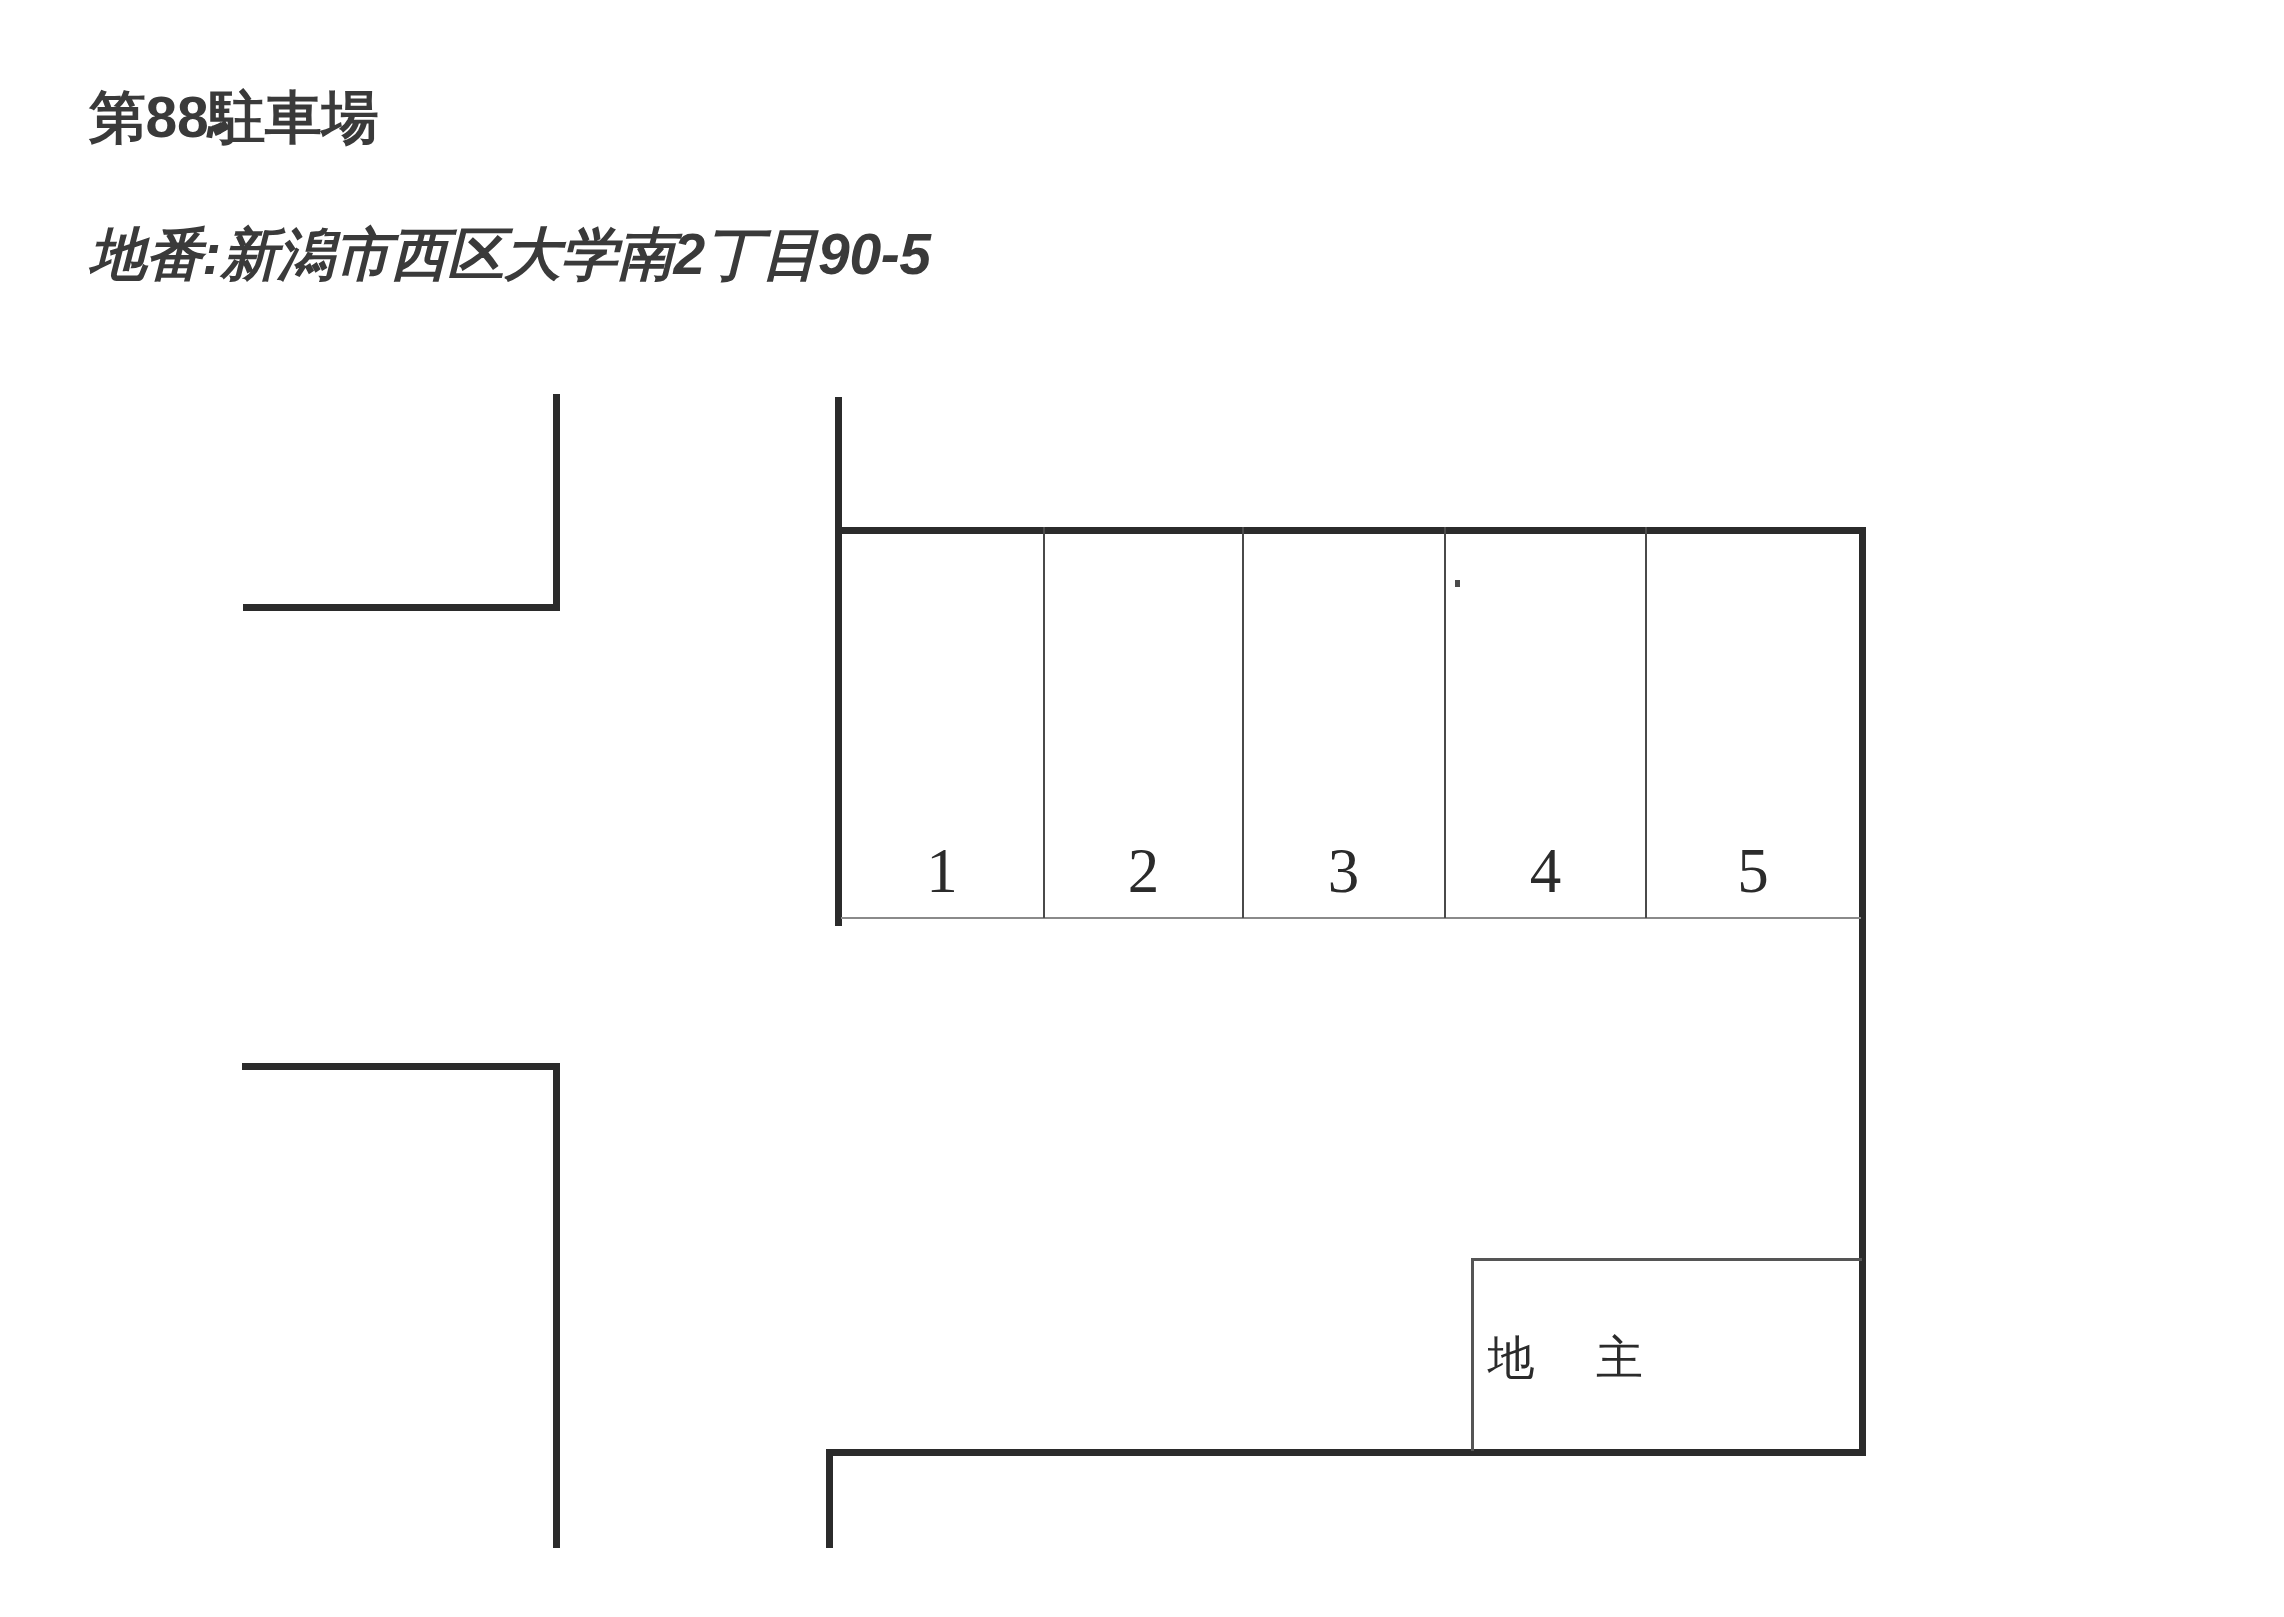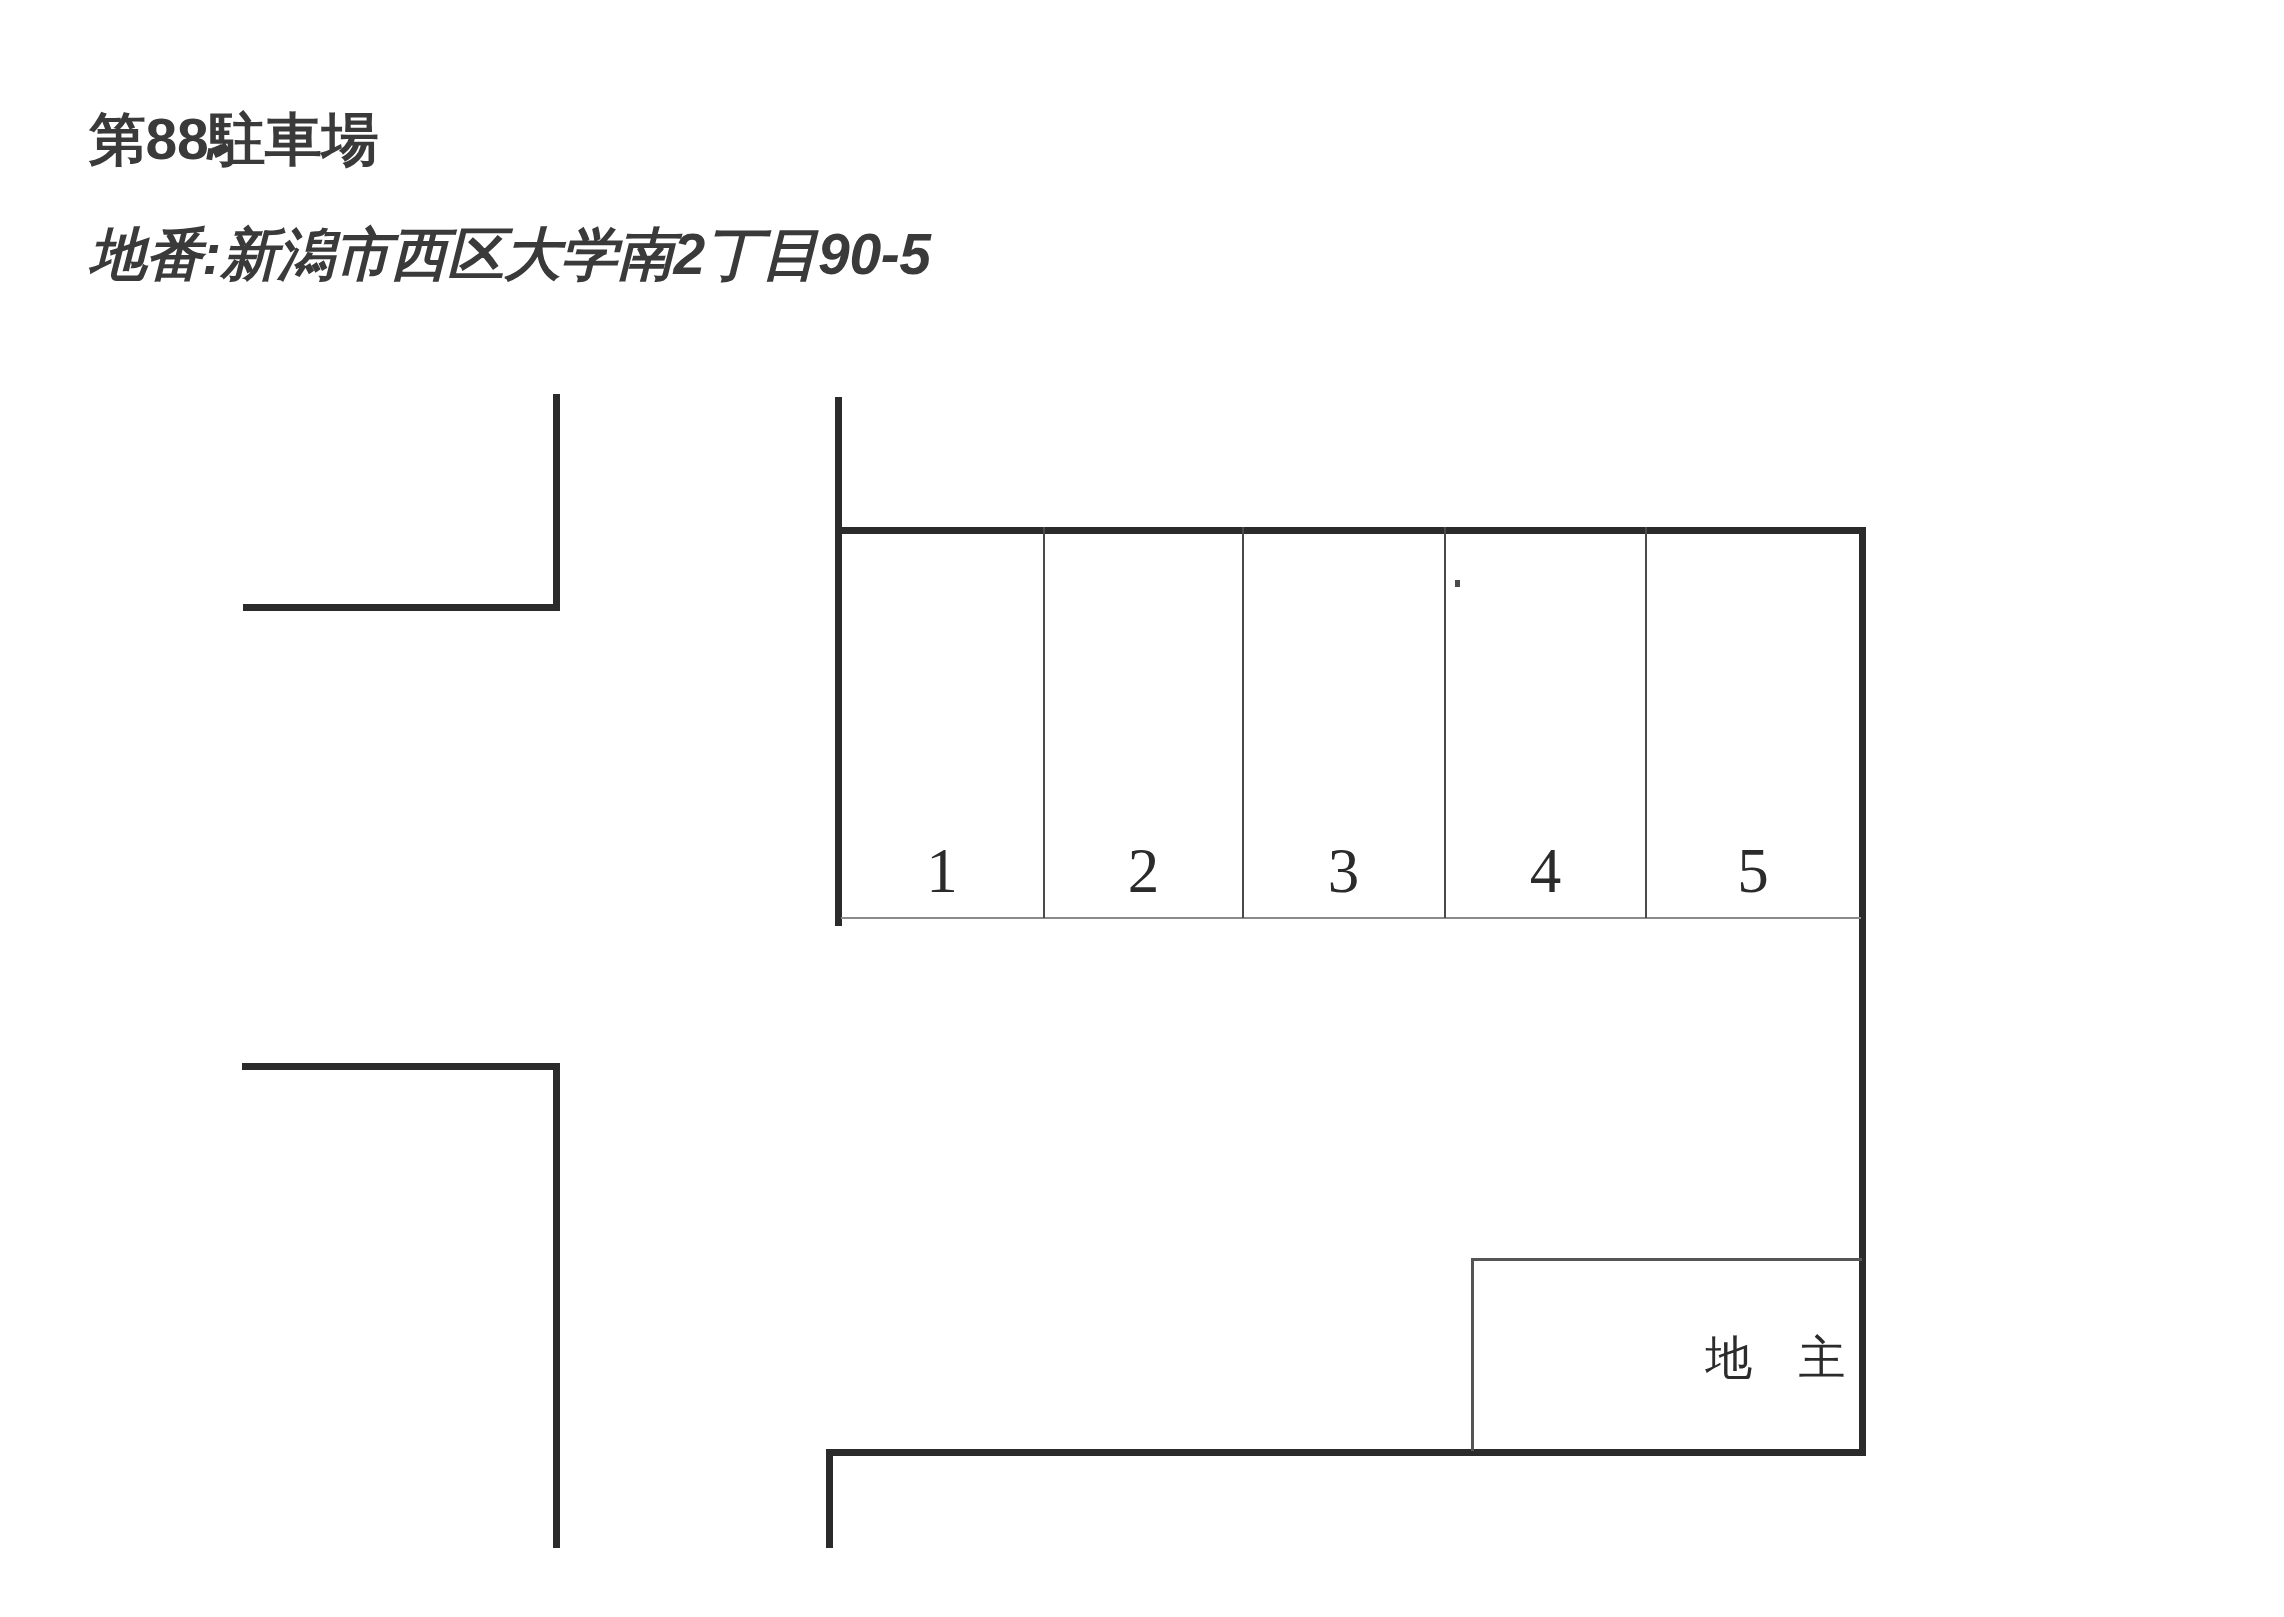--- a/index.html
+++ b/index.html
@@ -25,21 +25,20 @@
     color: #3a3a3a;
     white-space: nowrap;
     font-weight: 700;
     letter-spacing: -0.4px;
   }
   #lot-title {
     left: 89px;
     top: 89px;
     font-size: 57px;
     line-height: 1;
-    margin-top: 22px;
   }
   #lot-address {
     left: 89px;
     top: 226px;
     font-size: 57px;
     line-height: 1;
     font-style: italic;
   }
 
   
@@ -93,26 +92,27 @@
     top: 1258px;
     width: 391px;
     height: 193px;
     box-sizing: border-box;
   }
   #owner-label {
     position: absolute;
     left: 0;
     right: 0;
     top: 69px;
-    text-align: right;
+    text-align: left;
     font-size: 47px;
     color: #2b2b2b;
     letter-spacing: 16.6px;
     text-indent: 16.6px;
     white-space: nowrap;
+    font-family: Liberation Mono, monospace;
   }
 
   .speck {
     position: absolute;
     width: 5.3px;
     height: 6.8px;
     background: #4a4a4a;
   }
 </style>
 </head>

